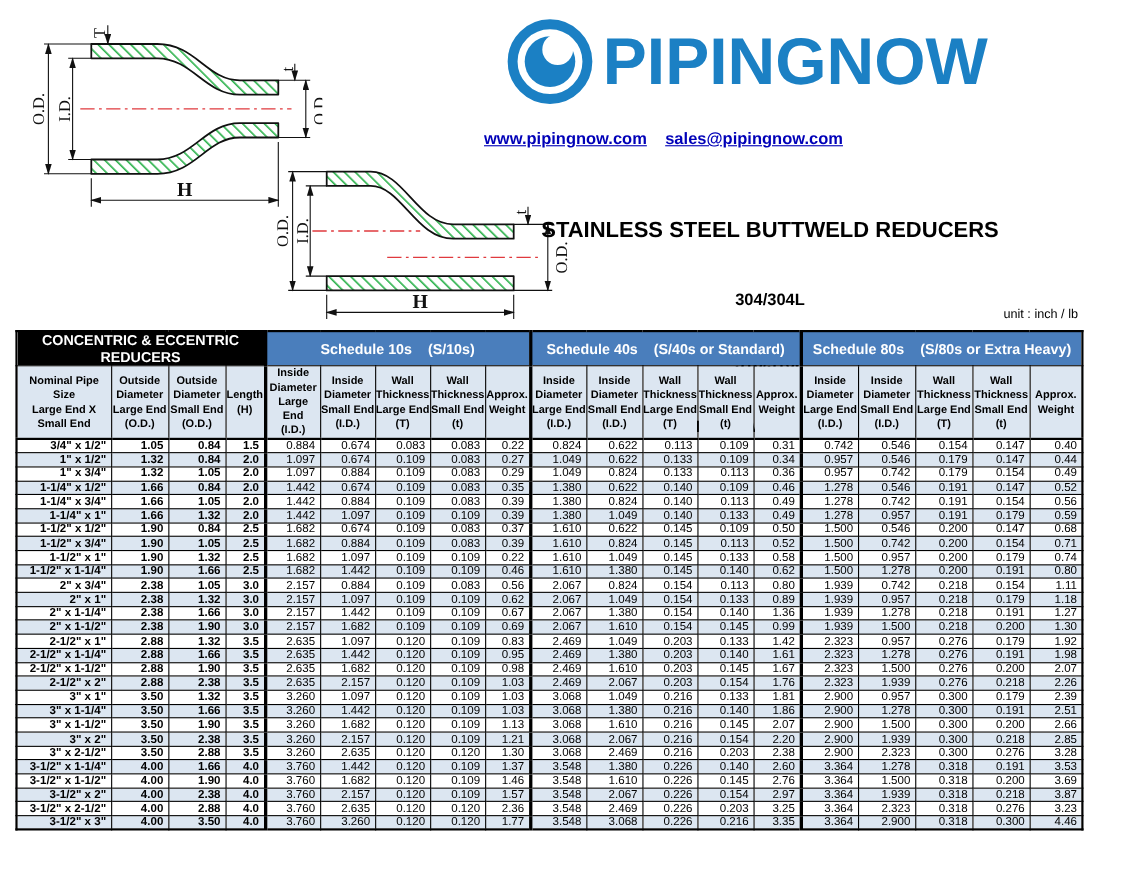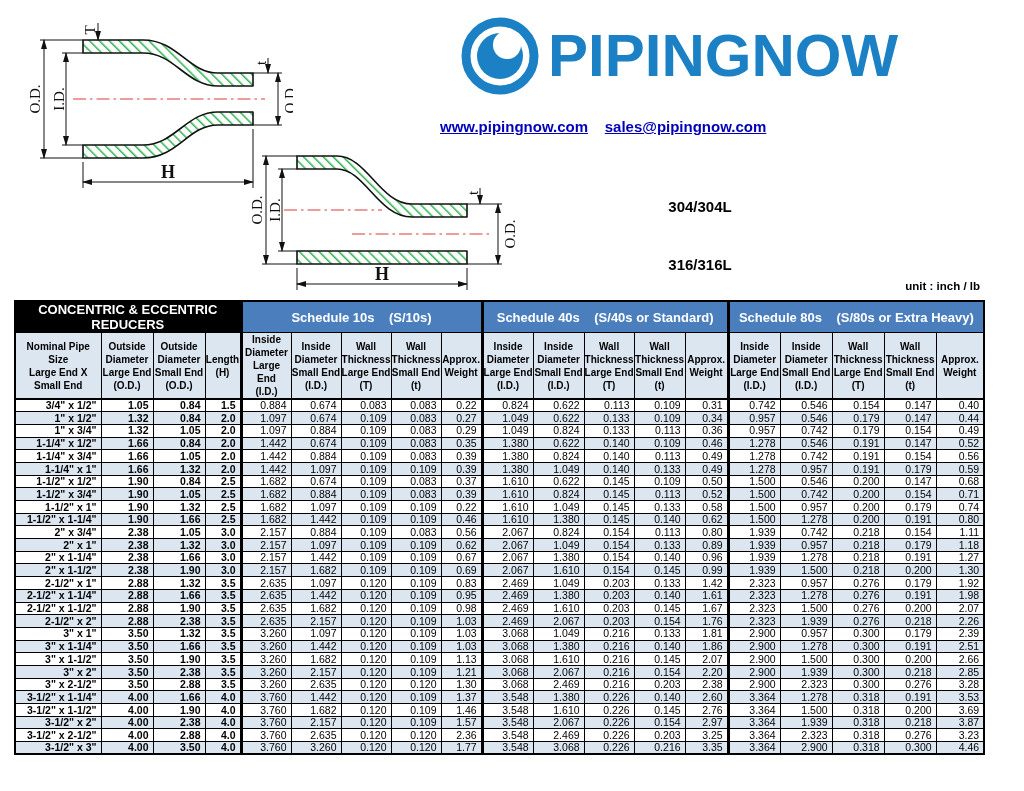--- a/index.html
+++ b/index.html
@@ -12,21 +12,21 @@
 
   
   #logo{position:absolute;left:460px;top:16px;display:flex;align-items:center}
   #logo .brand{font-size:60px;font-weight:bold;color:var(--brand-blue);letter-spacing:0px;margin-left:8px;line-height:80px}
   #contact{position:absolute;left:440px;top:118px;width:500px;text-align:left;font-size:15px;font-weight:bold;white-space:pre}
   #contact a{color:var(--link-blue);text-decoration:underline}
   #titleblock{position:absolute;left:450px;top:162px;width:500px;text-align:center;color:#000;white-space:pre}
   #titleblock .t1{font-size:20px;font-weight:bold;margin-bottom:7px}
   #titleblock .t2{font-size:19px;font-weight:bold;margin-bottom:9px}
   #titleblock .t3{font-size:15px;font-weight:bold;margin-bottom:5px}
-  #unitnote{position:absolute;left:14px;top:280px;width:966px;text-align:right;font-size:11.5px;font-weight:bold}
+  #unitnote{position:absolute;left:14px;top:280px;width:966px;text-align:right;font-size:11.5px;font-weight:normal}
 
   
   .diag{position:absolute}
   #diag1{left:28px;top:20px}
   #diag2{left:252px;top:146px}
   .diag text{font-family:"Liberation Serif",serif;font-size:15px;fill:#111}
   .diag .big{font-size:18px;font-weight:bold}
   .wall{stroke:#111;stroke-width:1.6;stroke-linejoin:round}
   .dim{stroke:#111;stroke-width:1}
   .cl{stroke:var(--centerline-red);stroke-width:1.2;stroke-dasharray:13 4 2.5 4;fill:none}
@@ -125,20 +125,21 @@
       <circle cx="40" cy="40" r="34" fill="#fff" style="stroke:var(--brand-blue)" stroke-width="9"></circle>
       <circle cx="40" cy="40" r="23" style="fill:var(--brand-blue)"></circle>
       <circle cx="47" cy="29" r="14" fill="#fff"></circle>
     </svg>
     <span class="brand">PIPINGNOW</span>
   </div>
 
   <div id="contact"><a href="#">www.pipingnow.com</a>    <a href="#">sales@pipingnow.com</a></div>
 
   <div id="titleblock">
+    <div class="t1">STAINLESS STEEL BUTTWELD REDUCERS</div>
     <div class="t3">304/304L</div>
     <div class="t3">316/316L</div>
     <div class="t3">ASTM A403WP-W   A403WP-S</div>
   </div>
 
   <div id="unitnote">unit : inch / lb</div>
 
   <table id="spec-table">
     <colgroup id="cols">
         <col style="width: 86px;">
@@ -450,21 +451,21 @@
           <td class="b">3.0</td>
           <td class="n gs">2.157</td>
           <td class="n">1.442</td>
           <td class="n">0.109</td>
           <td class="n">0.109</td>
           <td class="n">0.67</td>
           <td class="n gs">2.067</td>
           <td class="n">1.380</td>
           <td class="n">0.154</td>
           <td class="n">0.140</td>
-          <td class="n">0.96</td>
+          <td class="n">1.36</td>
           <td class="n gs">1.939</td>
           <td class="n">1.278</td>
           <td class="n">0.218</td>
           <td class="n">0.191</td>
           <td class="n">1.27</td>
         </tr>
         <tr class="alt">
           <td class="b">2" x 1-1/2"</td>
           <td class="b">2.38</td>
           <td class="b">1.90</td>

